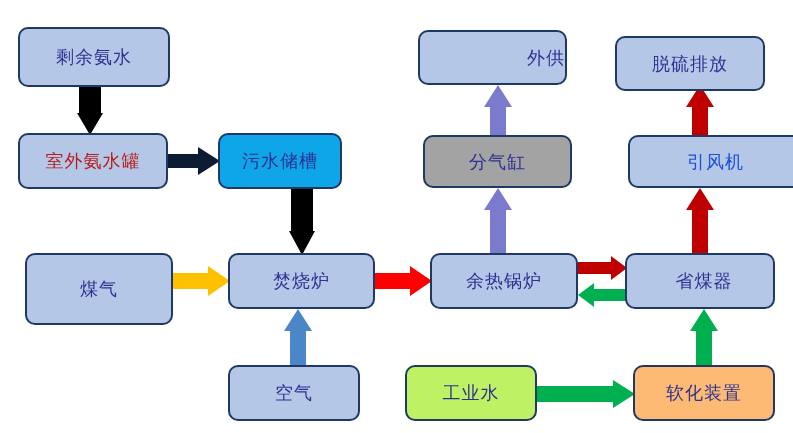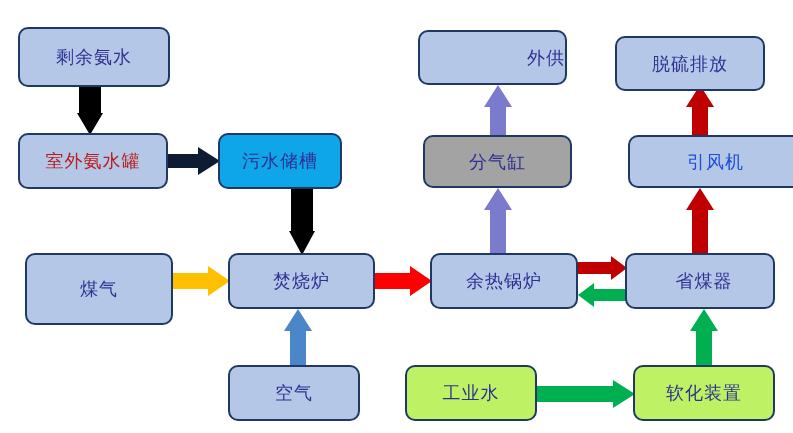--- a/index.html
+++ b/index.html
@@ -84,17 +84,17 @@
       </div>
       <div class="node" style="left: 615px; top: 36px; width: 150px; height: 55px; background: rgb(180, 199, 231); border-color: rgb(31, 56, 100); color: rgb(46, 49, 146);">
         <span class="lbl">脱硫排放</span>
       </div>
       <div class="node" style="left: 628px; top: 135px; width: 175px; height: 53px; background: rgb(180, 199, 231); border-color: rgb(31, 56, 100); color: #1d4ed8;">
         <span class="lbl">引风机</span>
       </div>
       <div class="node" style="left: 625px; top: 253px; width: 150px; height: 56px; background: rgb(180, 199, 231); border-color: rgb(31, 56, 100); color: rgb(46, 49, 146); padding-left: 8px;">
         <span class="lbl">省煤器</span>
       </div>
-      <div class="node" style="left: 633px; top: 365px; width: 142px; height: 56px; background: #bef264; border-color: rgb(31, 56, 100); color: rgb(46, 49, 146);">
+      <div class="node" style="left: 633px; top: 365px; width: 142px; height: 56px; background: #fdba74; border-color: rgb(31, 56, 100); color: rgb(46, 49, 146);">
         <span class="lbl">软化装置</span>
       </div>
     </div>
 </div>
 
 </body></html>

